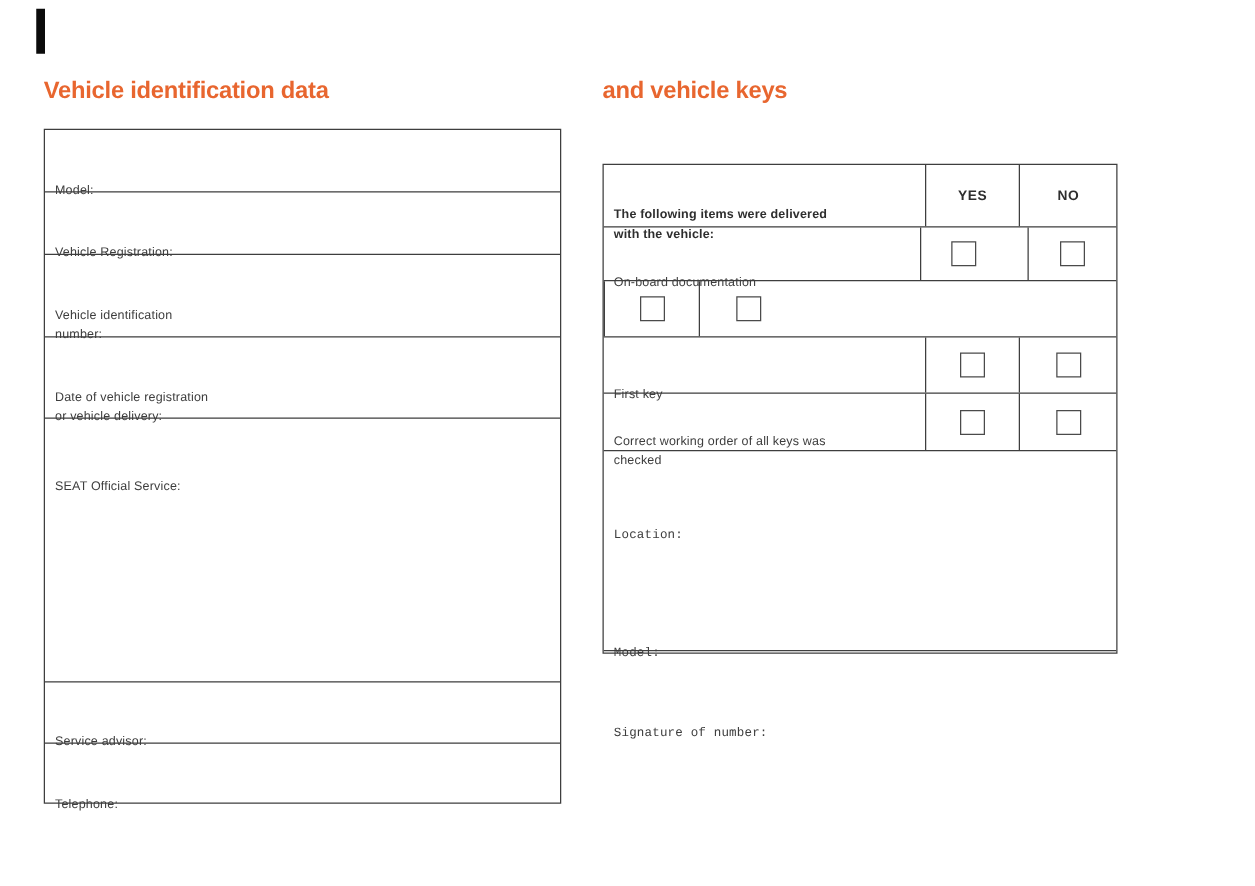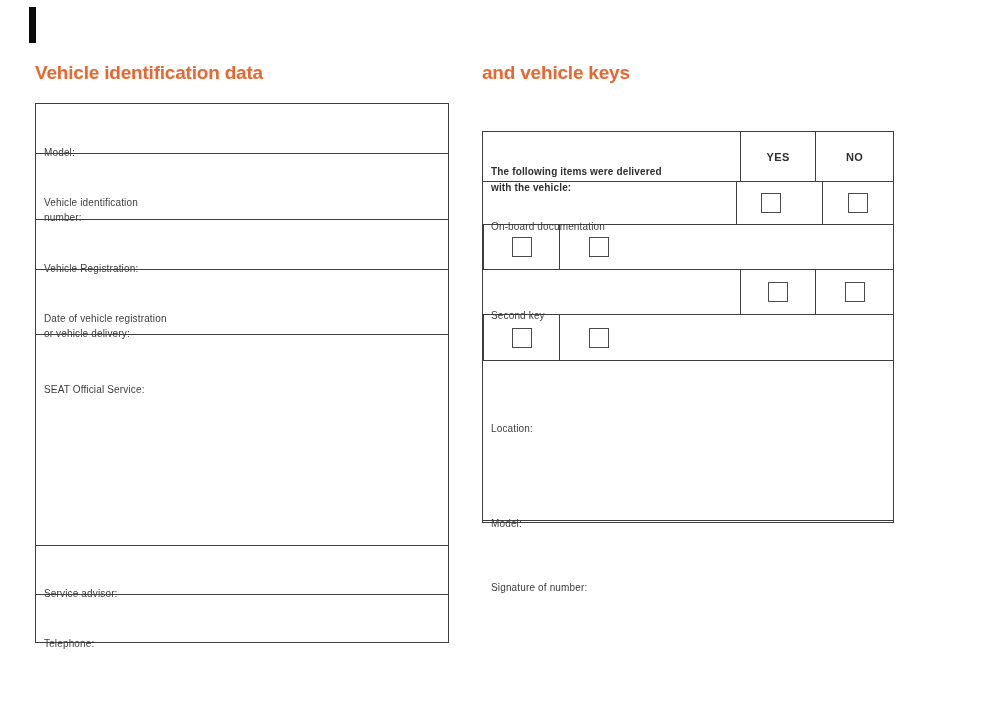--- a/index.html
+++ b/index.html
@@ -54,45 +54,45 @@
   }
   .cell-check.no { width:78px; }
   .cell-label.bold .lbl { font-weight:700; color:var(--bold); line-height:16px; }
   .yesno {
     font-size:11px; font-weight:700; letter-spacing:0.4px; color:var(--bold);
   }
   .checkbox {
     width:20px; height:20px; background:#fff;
     border:1.5px solid #4A4A4A;
   }
-  .cell-wide { position:relative; width:100%; }
+  .cell-wide { position:relative; width:100%;font-family:Liberation Mono, monospace; }
   .cell-wide .lbl { position:absolute; left:8px; }
   .loc-label  { top:13px; }
   .date-label { top:108px; }
   .sig-label  { top:12px; }
 </style>
 </head>
 <body>
 
 <div class="page-tab"></div>
 
 <div class="heading" id="heading-left">
   <span>Vehicle identification data</span>
 </div>
 
 <div class="table" id="table-left">
   <div class="trow h49">
     <span class="lbl">Model:</span>
   </div>
+  <div class="trow h50">
+    <span class="lbl">Vehicle Registration:</span>
+  </div>
   <div class="trow h66">
     <span class="lbl">Vehicle identification
 number:</span>
-  </div>
-  <div class="trow h50">
-    <span class="lbl">Vehicle Registration:</span>
   </div>
   <div class="trow h65">
     <span class="lbl">Date of vehicle registration
 or vehicle delivery:</span>
   </div>
   <div class="trow h211">
     <span class="lbl">SEAT Official Service:</span>
   </div>
   <div class="trow h49">
     <span class="lbl">Service advisor:</span>
@@ -137,31 +137,35 @@
     <div class="cell-check">
       <div class="checkbox"></div>
     </div>
     <div class="cell-check no">
       <div class="checkbox"></div>
     </div>
   </div>
 
   <div class="rrow h45">
     <div class="cell-label">
-      <span class="lbl">Second key</span>
+      <span class="lbl">First key</span>
     </div>
     <div class="cell-check">
       <div class="checkbox"></div>
     </div>
     <div class="cell-check no">
       <div class="checkbox"></div>
     </div>
   </div>
 
   <div class="rrow h46">
+    <div class="cell-label">
+      <span class="lbl">Correct working order of all keys was
+checked</span>
+    </div>
     <div class="cell-check">
       <div class="checkbox"></div>
     </div>
     <div class="cell-check no">
       <div class="checkbox"></div>
     </div>
   </div>
 
   <div class="rrow h160">
     <div class="cell-wide">

